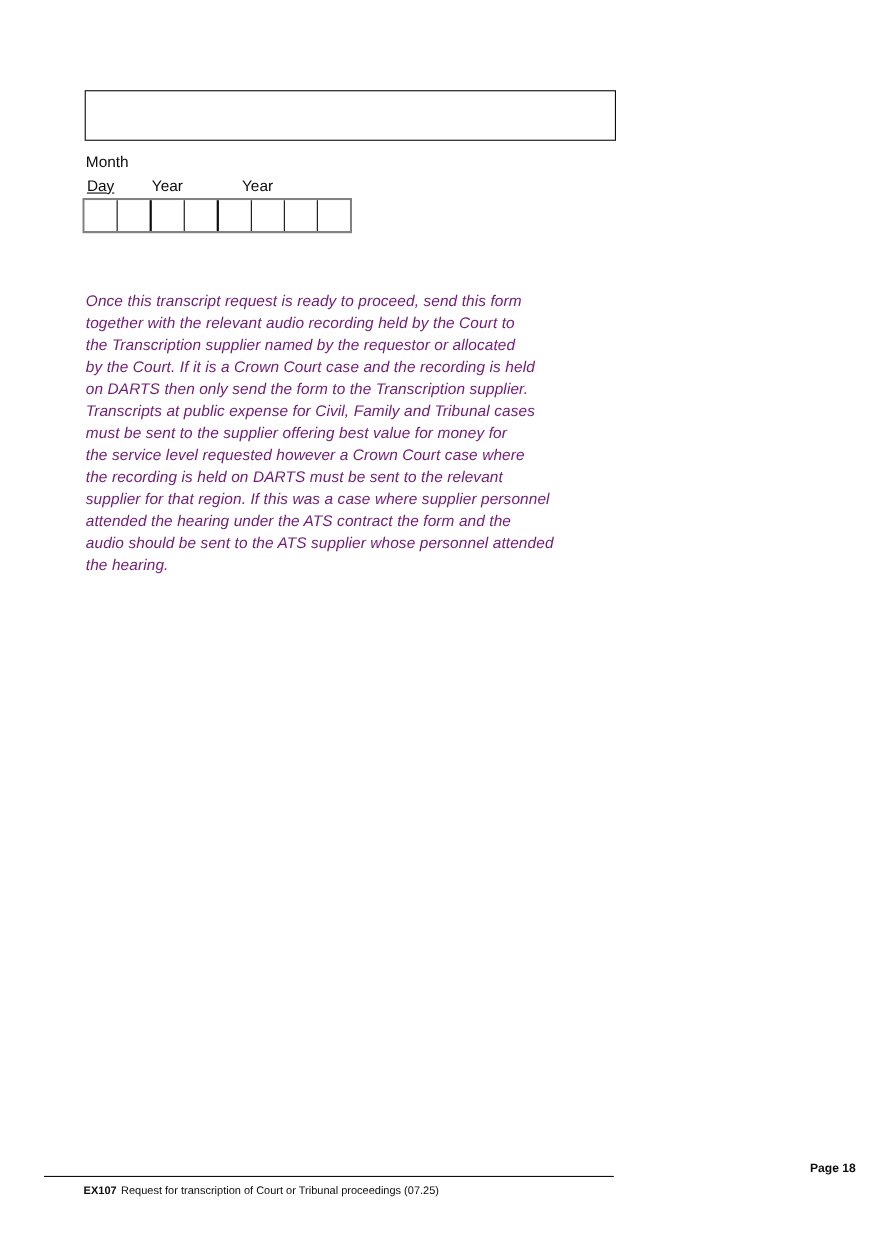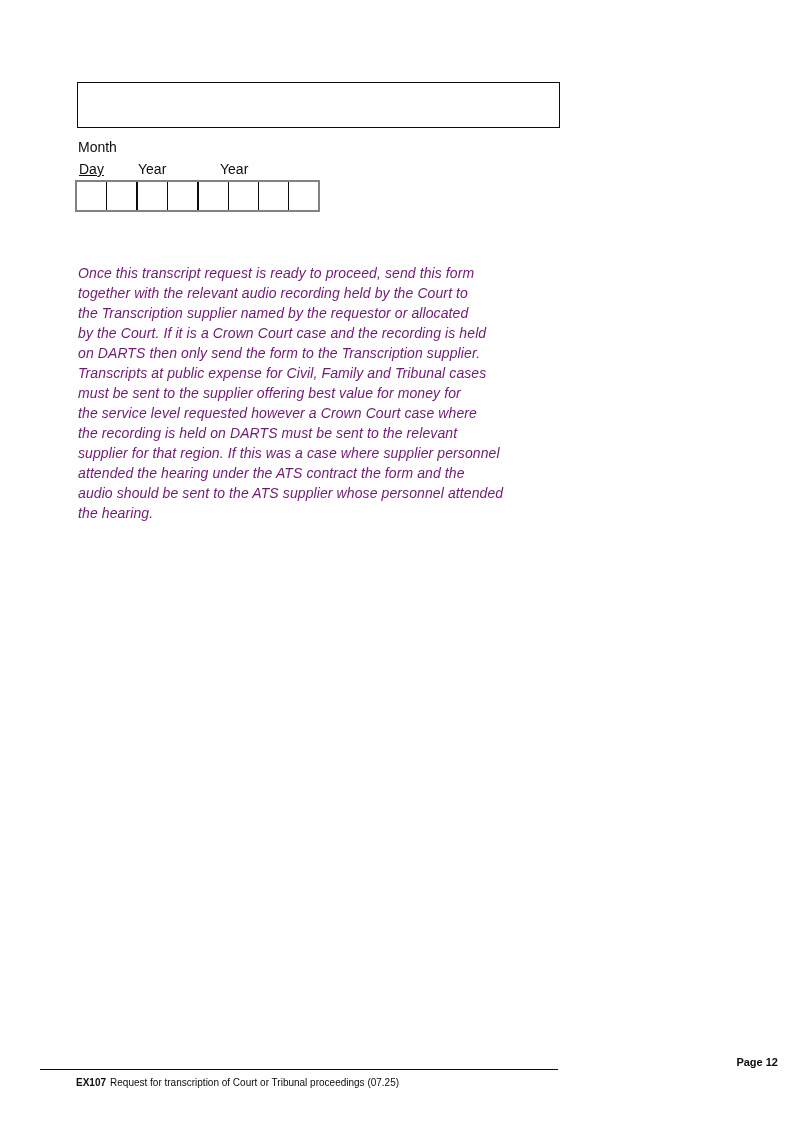--- a/index.html
+++ b/index.html
@@ -136,15 +136,15 @@
 attended the hearing under the ATS contract the form and the
 audio should be sent to the ATS supplier whose personnel attended
 the hearing.</div>
 
   <div class="footer-line"></div>
 
   <div class="footer-text">
     <span class="form-id">EX107</span><span class="form-title">Request for transcription of Court or Tribunal proceedings (07.25)</span>
   </div>
 
-  <div class="page-number">Page 12</div>
+  <div class="page-number">Page 18</div>
 
 </div>
 
 </body></html>

